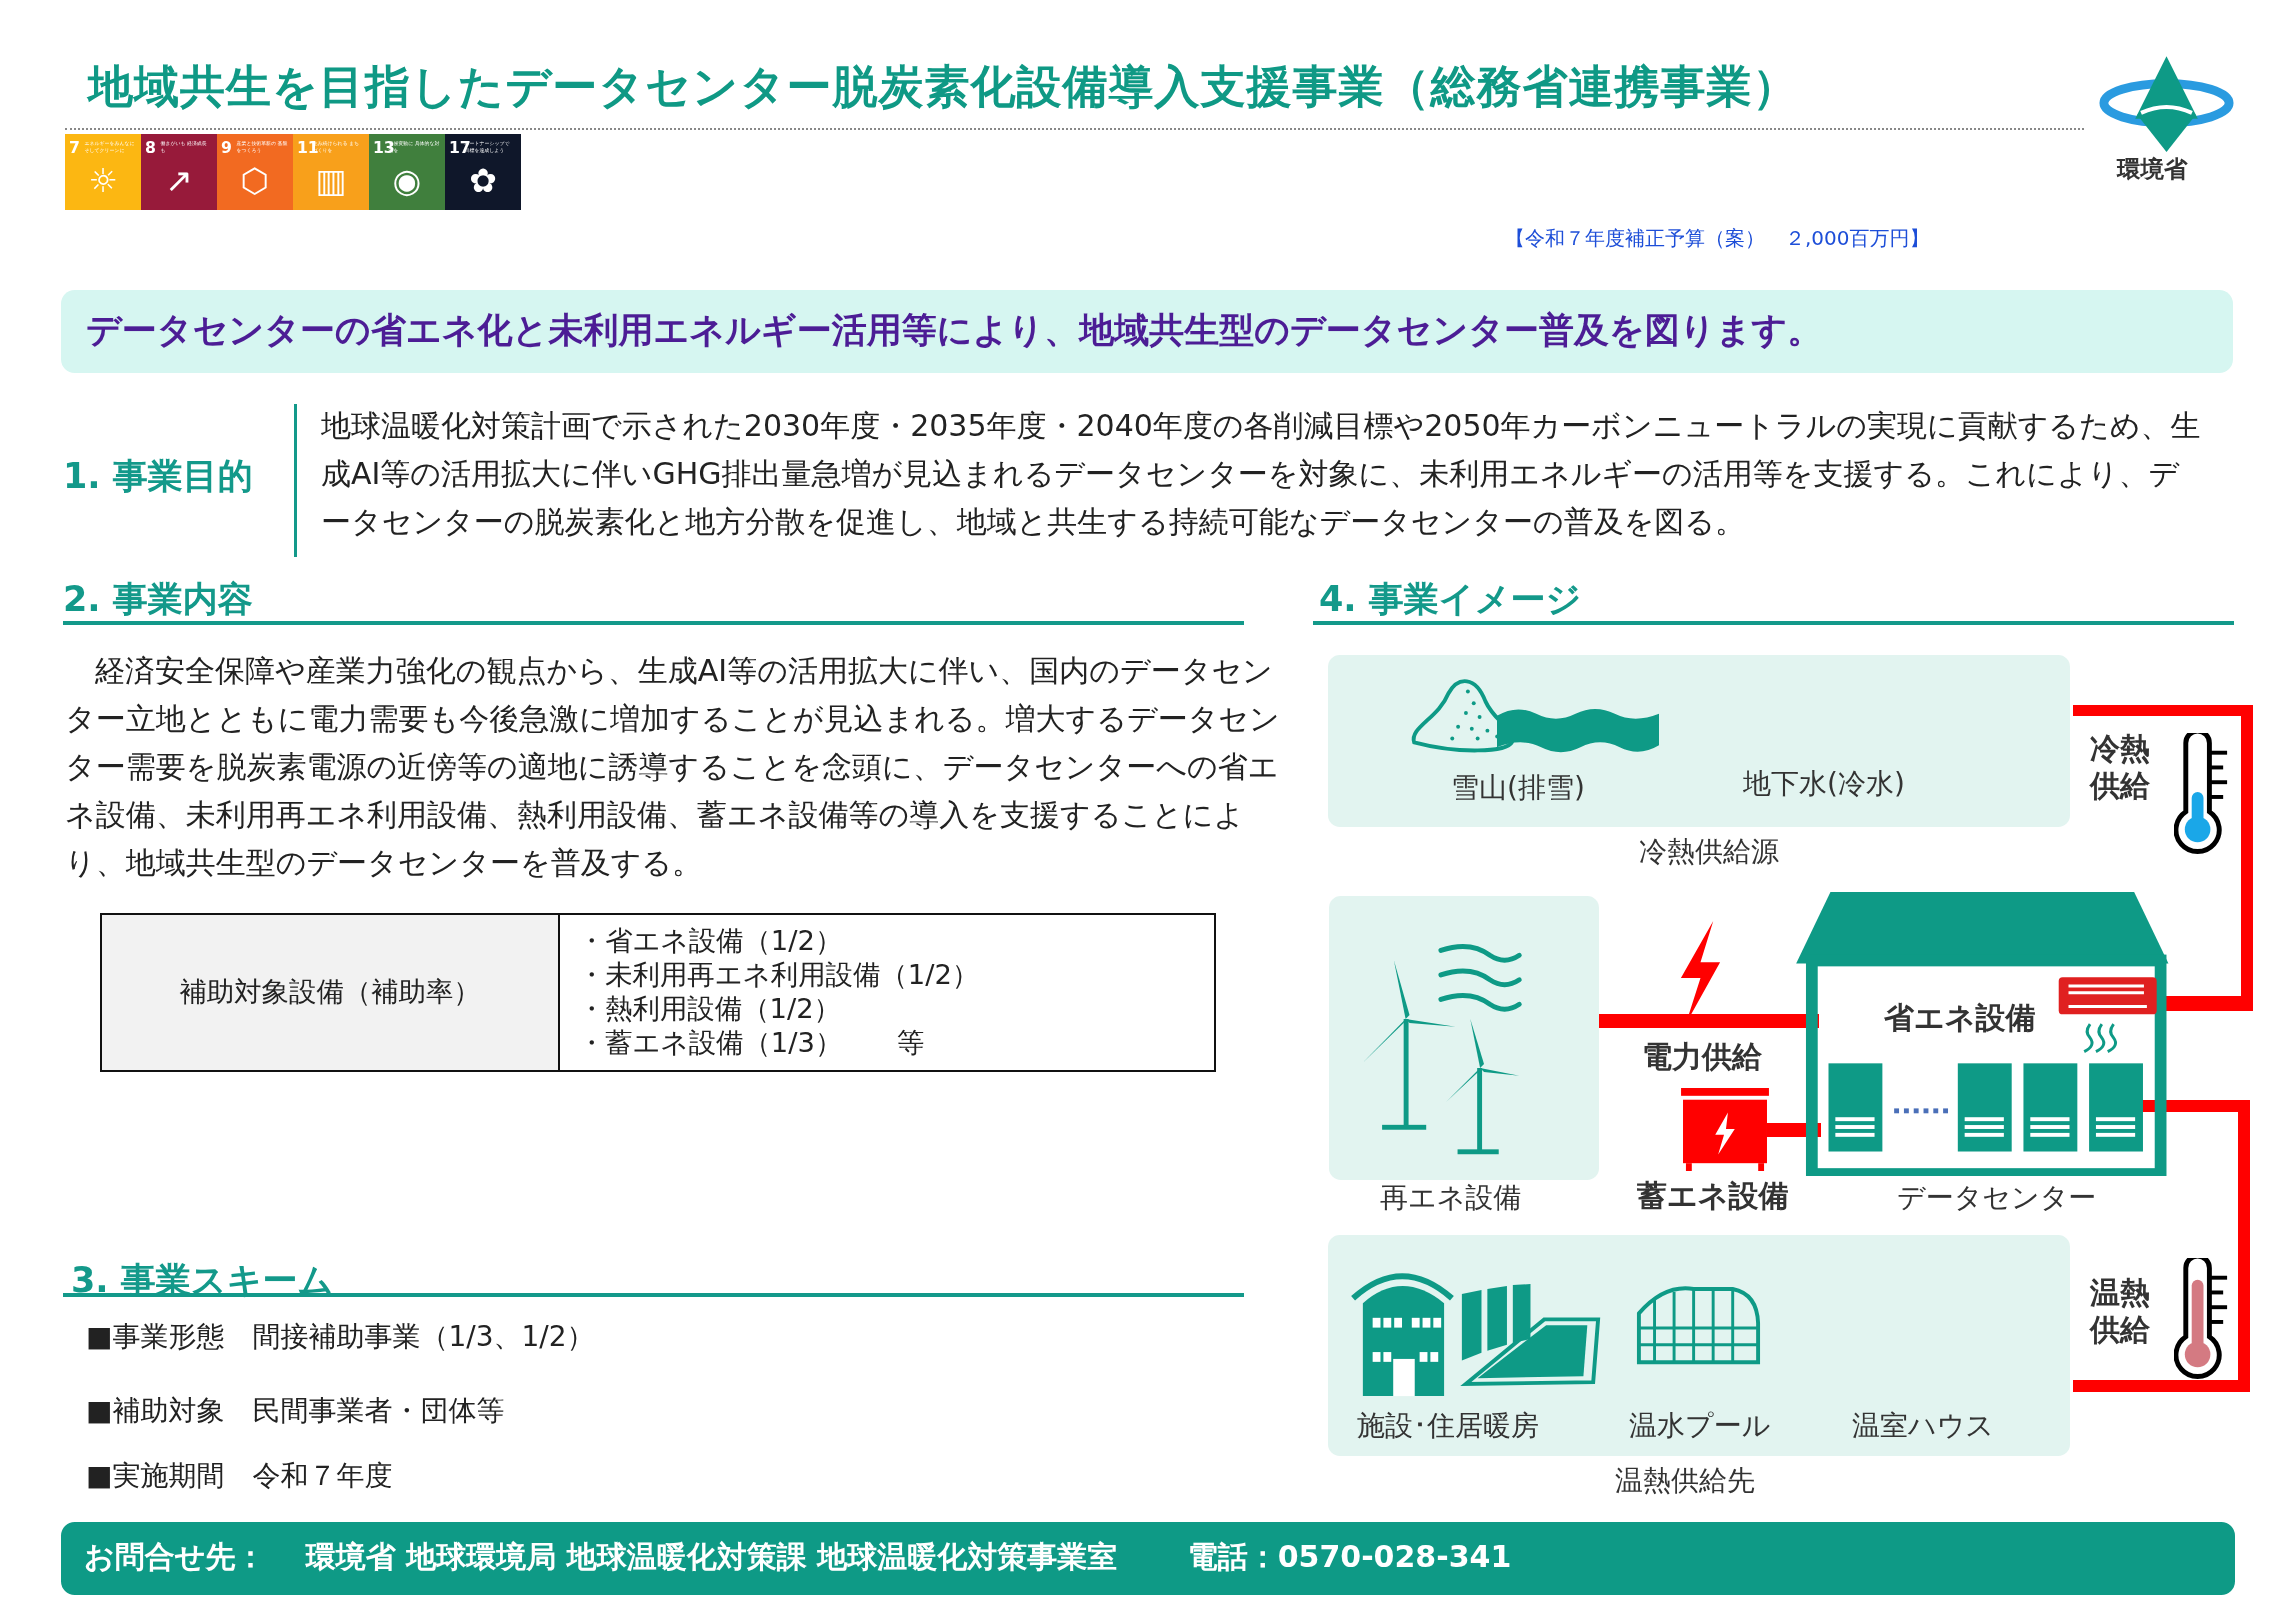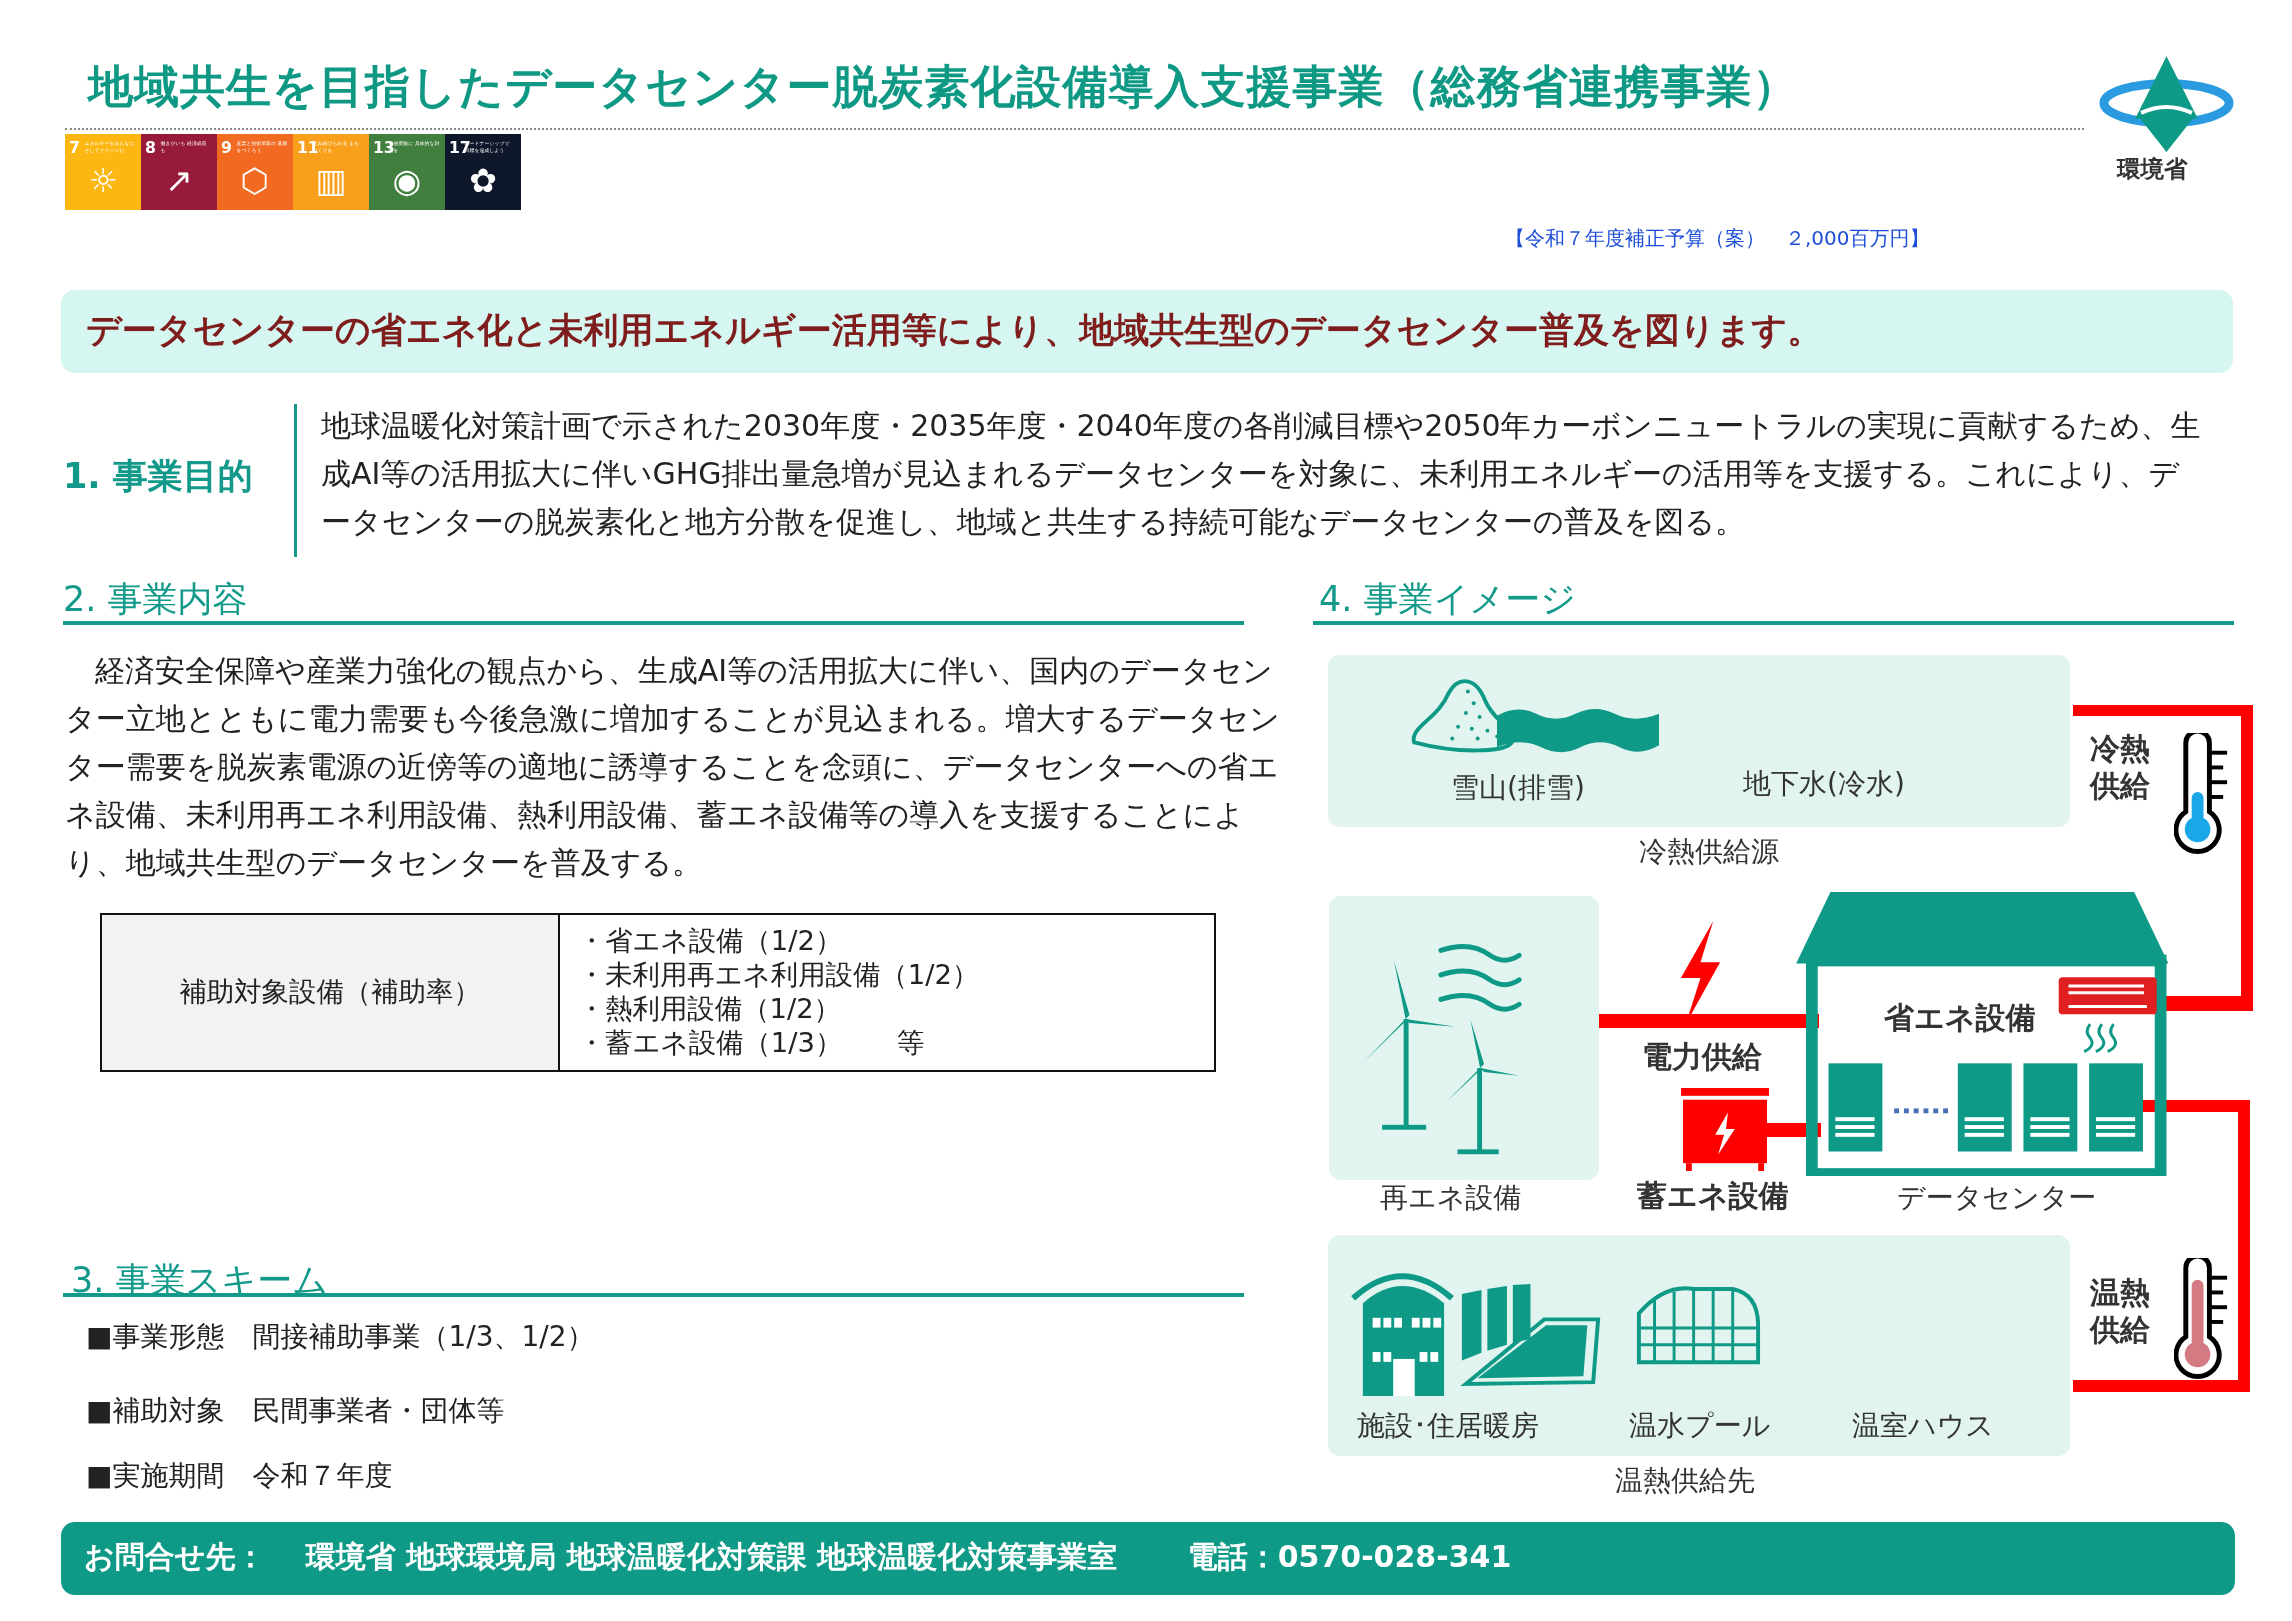--- a/index.html
+++ b/index.html
@@ -9,25 +9,25 @@
   .dotline{left:65px;top:128px;width:2019px;border-top:2.9px dotted #888;}
   .sdg{top:134px;left:65px;display:flex;}
   .sdg .tile{width:76px;height:76px;position:relative;color:#fff;}
   .sdg .tile .num{position:absolute;left:3.9px;top:3.9px;font-size:15.7px;font-weight:bold;}
   .sdg .tile .sub{position:absolute;left:19.6px;top:5.9px;font-size:4.9px;line-height:6.9px;width:51px;}
   .sdg .tile .ico{position:absolute;left:0;top:27.4px;width:76px;text-align:center;font-size:33px;}
   .logo{left:2098px;top:54px;width:137px;height:137px;}
   .logo-text{left:2117px;top:153px;font-size:23.5px;font-weight:bold;color:#333;}
   .budget{left:1505px;top:225px;font-size:20px;color:#1d4ed8;white-space:pre;text-align:right;}
   .banner{left:61px;top:290px;width:2172px;height:83px;background:#d6f6f1;border-radius:13.7px;}
-  .banner-text{left:86px;top:307px;font-size:35px;font-weight:bold;color:#7f1d1d;white-space:nowrap;}
+  .banner-text{left:86px;top:307px;font-size:35px;font-weight:bold;color:#4c1d95;white-space:nowrap;}
   .sec1-label{left:63px;top:453px;font-size:35px;font-weight:bold;color:#13998a;}
   .sec1-bar{left:294px;top:404px;width:2.9px;height:153px;background:#13998a;}
   .sec1-text{left:321px;top:402px;width:1882px;font-size:30px;line-height:48px;color:#222;}
-  .h2{font-size:35px;font-weight:normal;color:#13998a;white-space:nowrap;}
+  .h2{font-size:35px;font-weight:bold;color:#13998a;white-space:nowrap;}
   .hline{height:3.9px;background:#13998a;}
   .body2{left:65px;top:647px;width:1215px;font-size:30px;line-height:48px;color:#222;}
   table.sub{position:absolute;left:100px;top:913px;width:1116px;border-collapse:collapse;font-size:27.4px;}
   table.sub td{border:2.9px solid #111;padding:3.9px 17.6px;vertical-align:middle;}
   table.sub td.hd{background:#f2f2f2;width:421px;}
   table.sub ul{list-style:none;padding:0;margin:0;line-height:34px;}
   .scheme{left:86px;font-size:28px;color:#222;white-space:nowrap;}
   .footer{left:61px;top:1522px;width:2174px;height:73px;background:#0e9a86;border-radius:13.7px;}
   .footer-text{left:84px;top:1537px;font-size:30px;font-weight:bold;color:#fff;white-space:pre;}
   .panel{background:#e2f4f0;border-radius:11.8px;}

